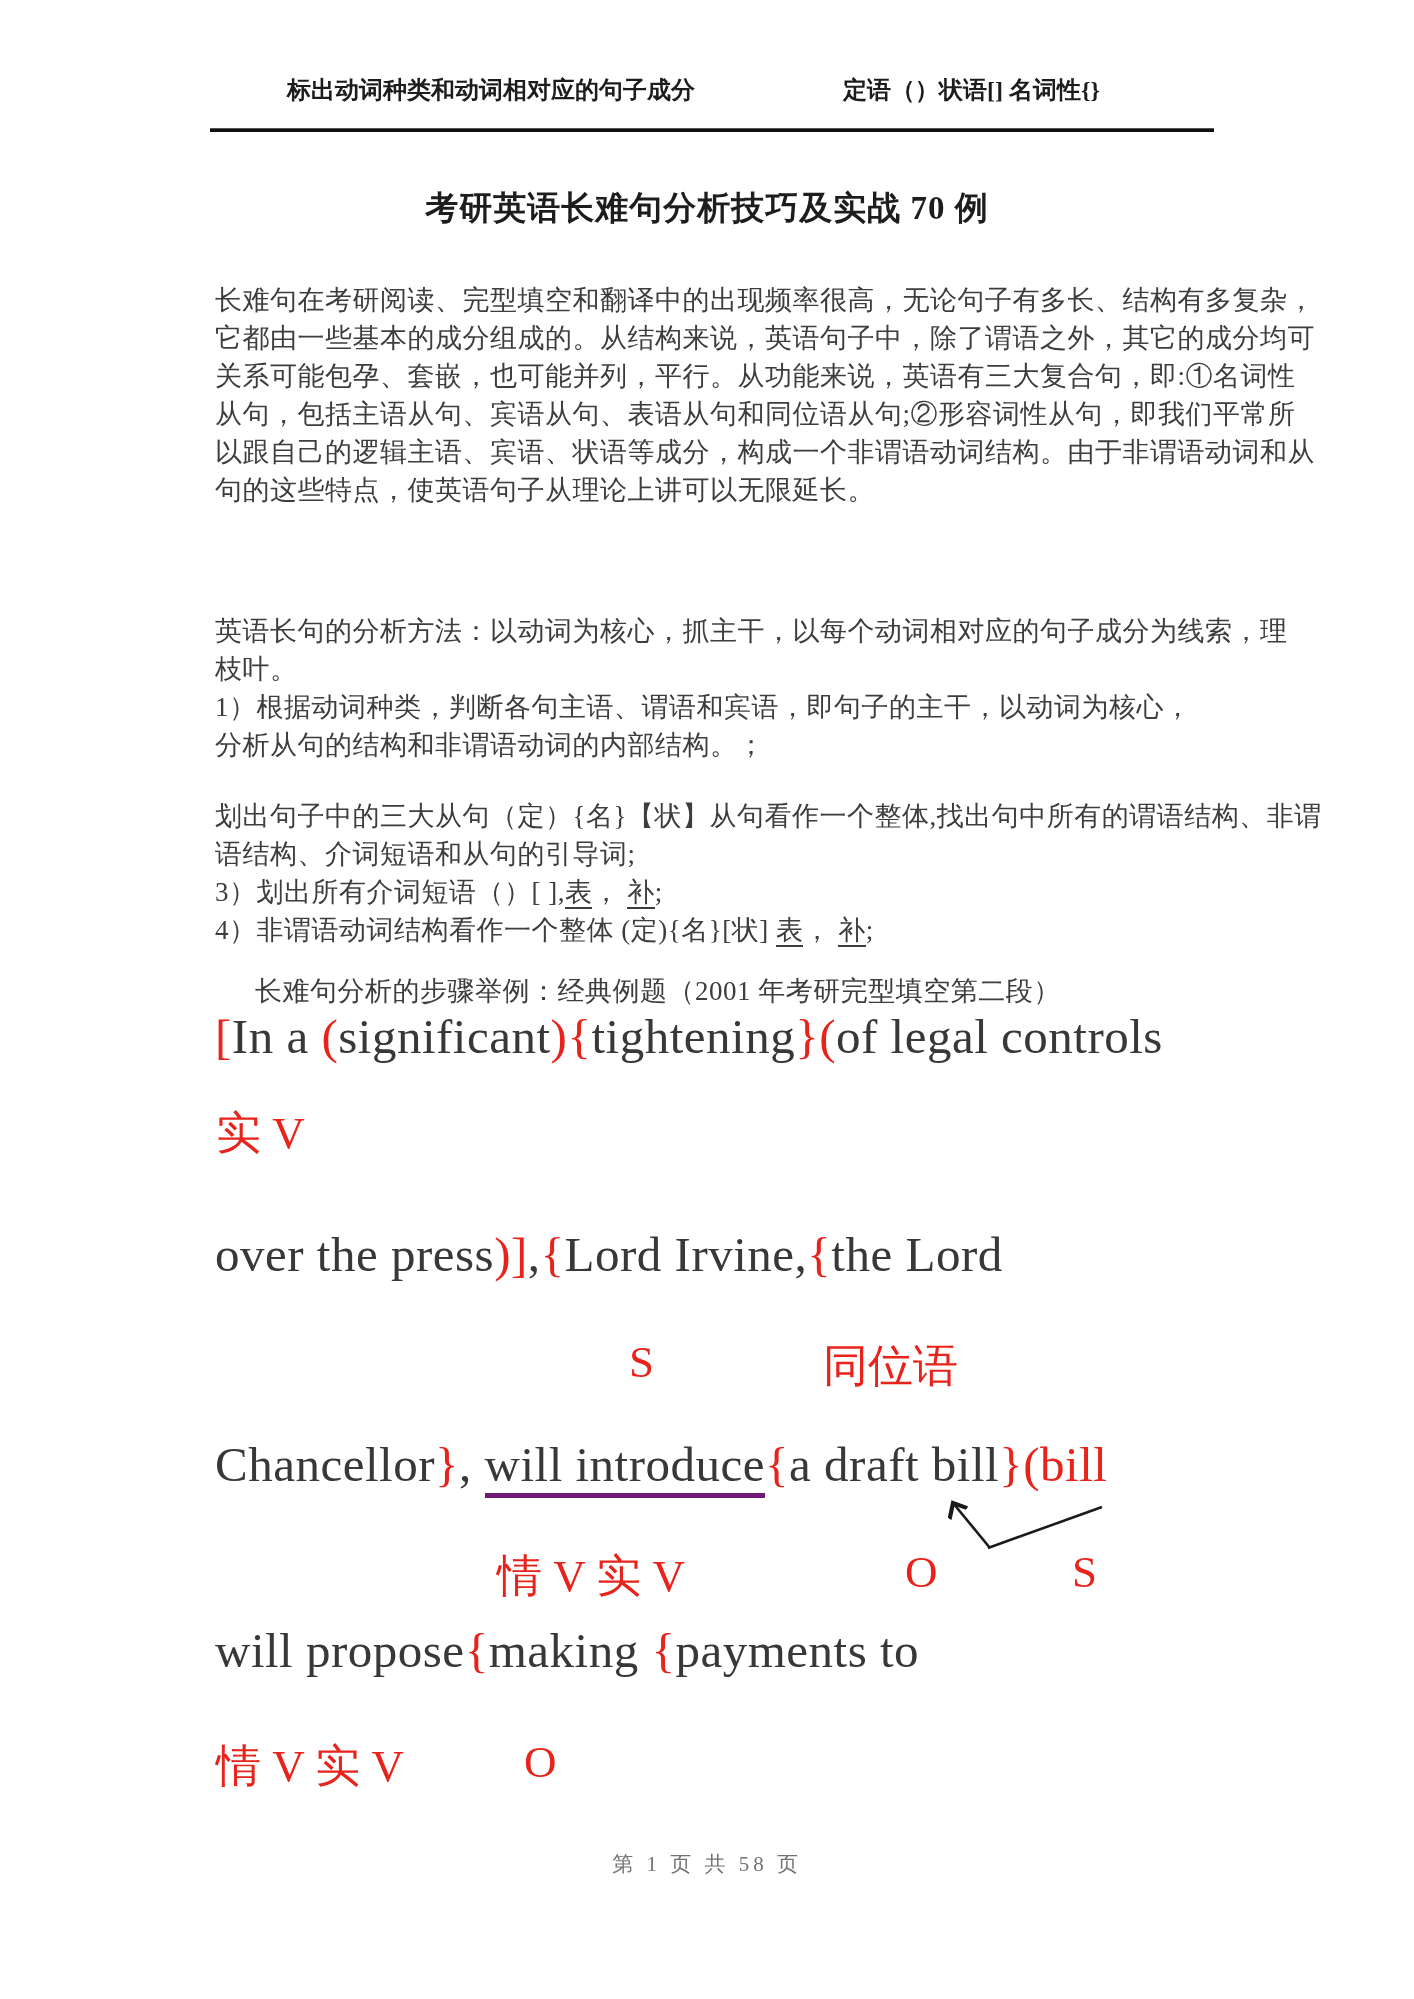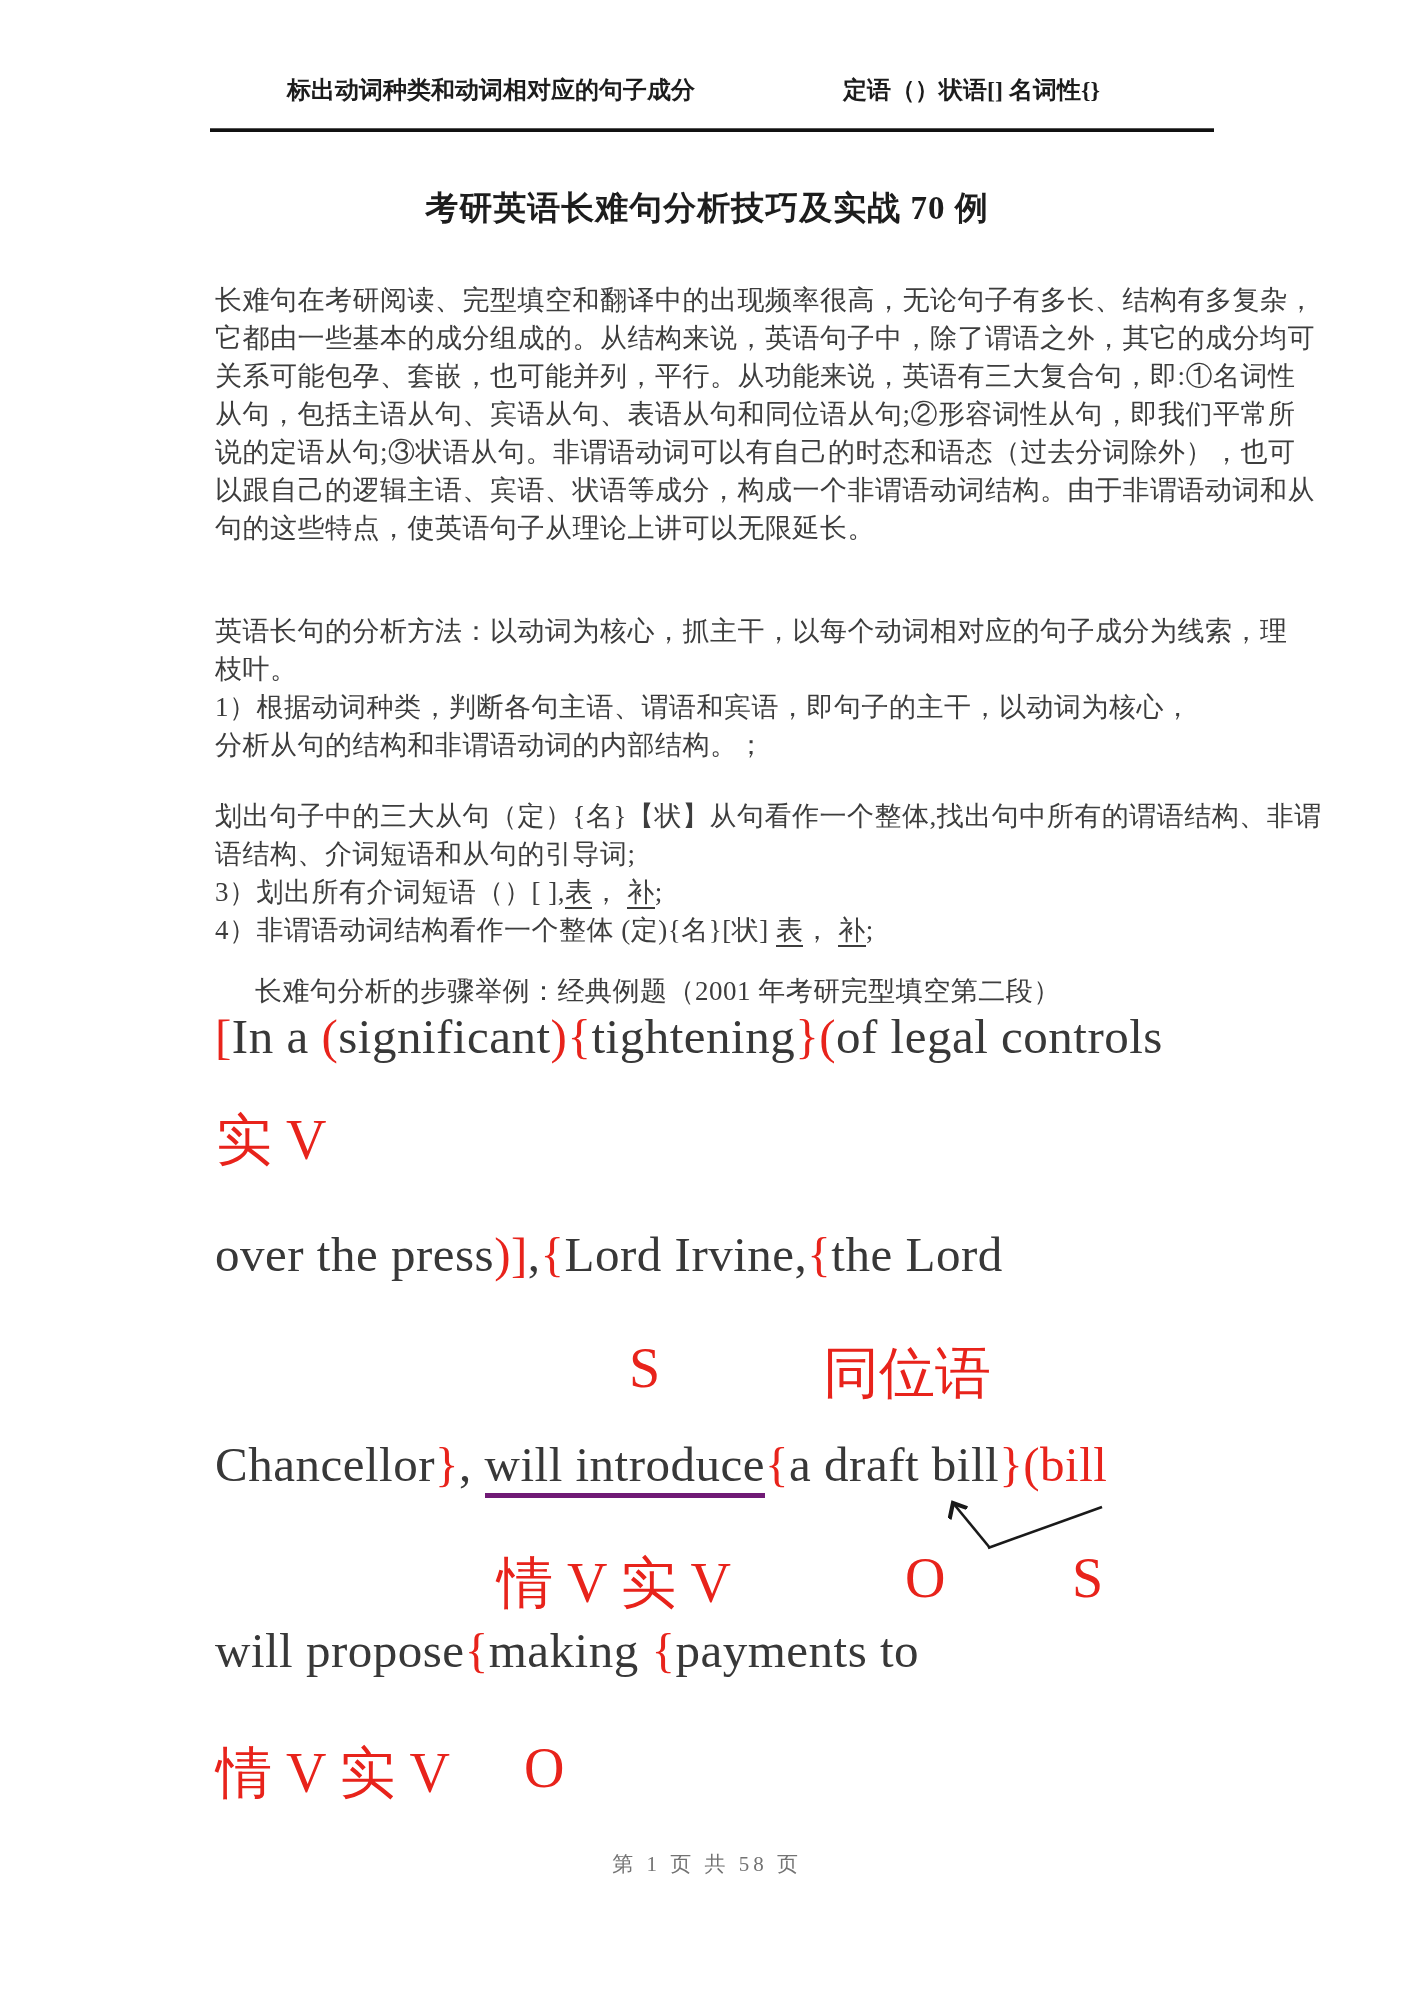--- a/index.html
+++ b/index.html
@@ -20,42 +20,41 @@
   
   .para{left:215px;width:1010px;font-size:27px;line-height:38px;color:#3d3d3d;letter-spacing:0.5px;}
   .para div{white-space:nowrap;}
   .caption{left:215px;top:973px;font-size:27px;color:#3d3d3d;letter-spacing:0.5px;margin-left:40px;}
   
   .big{left:215px;font-size:49px;color:#383838;letter-spacing:0.5px;}
   .big .red{color:#e8231b;}
   .ul{border-bottom:5px solid #701a75;padding-bottom:1px;}
   .ul2{border-bottom:2px solid #3d3d3d;padding-bottom:0px;}
   
-  .ann{font-size:56px;color:#e8231b;}
+  .ann{font-size:45px;color:#e8231b;}
   
   .footer{left:0;top:1850px;width:1414px;text-align:center;font-size:21px;color:#737373;letter-spacing:4px;}
   .arrow-svg{position:absolute;left:930px;top:1490px;}
 </style>
 </head>
 <body>
 
 <div class="page">
 
   <div class="abs hdr" style="left:287px;top:74px;">标出动词种类和动词相对应的句子成分</div>
   <div class="abs hdr" style="left:843px;top:74px;">定语（）状语[] 名词性{}</div>
   <div class="hdr-rule"></div>
 
   <div class="abs title">考研英语长难句分析技巧及实战 70 例</div>
 
   <div class="abs para" style="top:281px;">
     <div>长难句在考研阅读、完型填空和翻译中的出现频率很高，无论句子有多长、结构有多复杂，</div>
     <div>它都由一些基本的成分组成的。从结构来说，英语句子中，除了谓语之外，其它的成分均可</div>
     <div>关系可能包孕、套嵌，也可能并列，平行。从功能来说，英语有三大复合句，即:①名词性</div>
     <div>从句，包括主语从句、宾语从句、表语从句和同位语从句;②形容词性从句，即我们平常所</div>
-    <div>说的定语从句;③状语从句。非谓语动词可以有自己的时态和语态（过去分词除外），也可</div>
     <div>以跟自己的逻辑主语、宾语、状语等成分，构成一个非谓语动词结构。由于非谓语动词和从</div>
     <div>句的这些特点，使英语句子从理论上讲可以无限延长。</div>
   </div>
 
   <div class="abs para" style="top:612px;">
     <div> 英语长句的分析方法：以动词为核心，抓主干，以每个动词相对应的句子成分为线索，理</div>
     <div>枝叶。</div>
     <div>1）根据动词种类，判断各句主语、谓语和宾语，即句子的主干，以动词为核心，</div>
     <div>分析从句的结构和非谓语动词的内部结构。；</div>
   </div>

